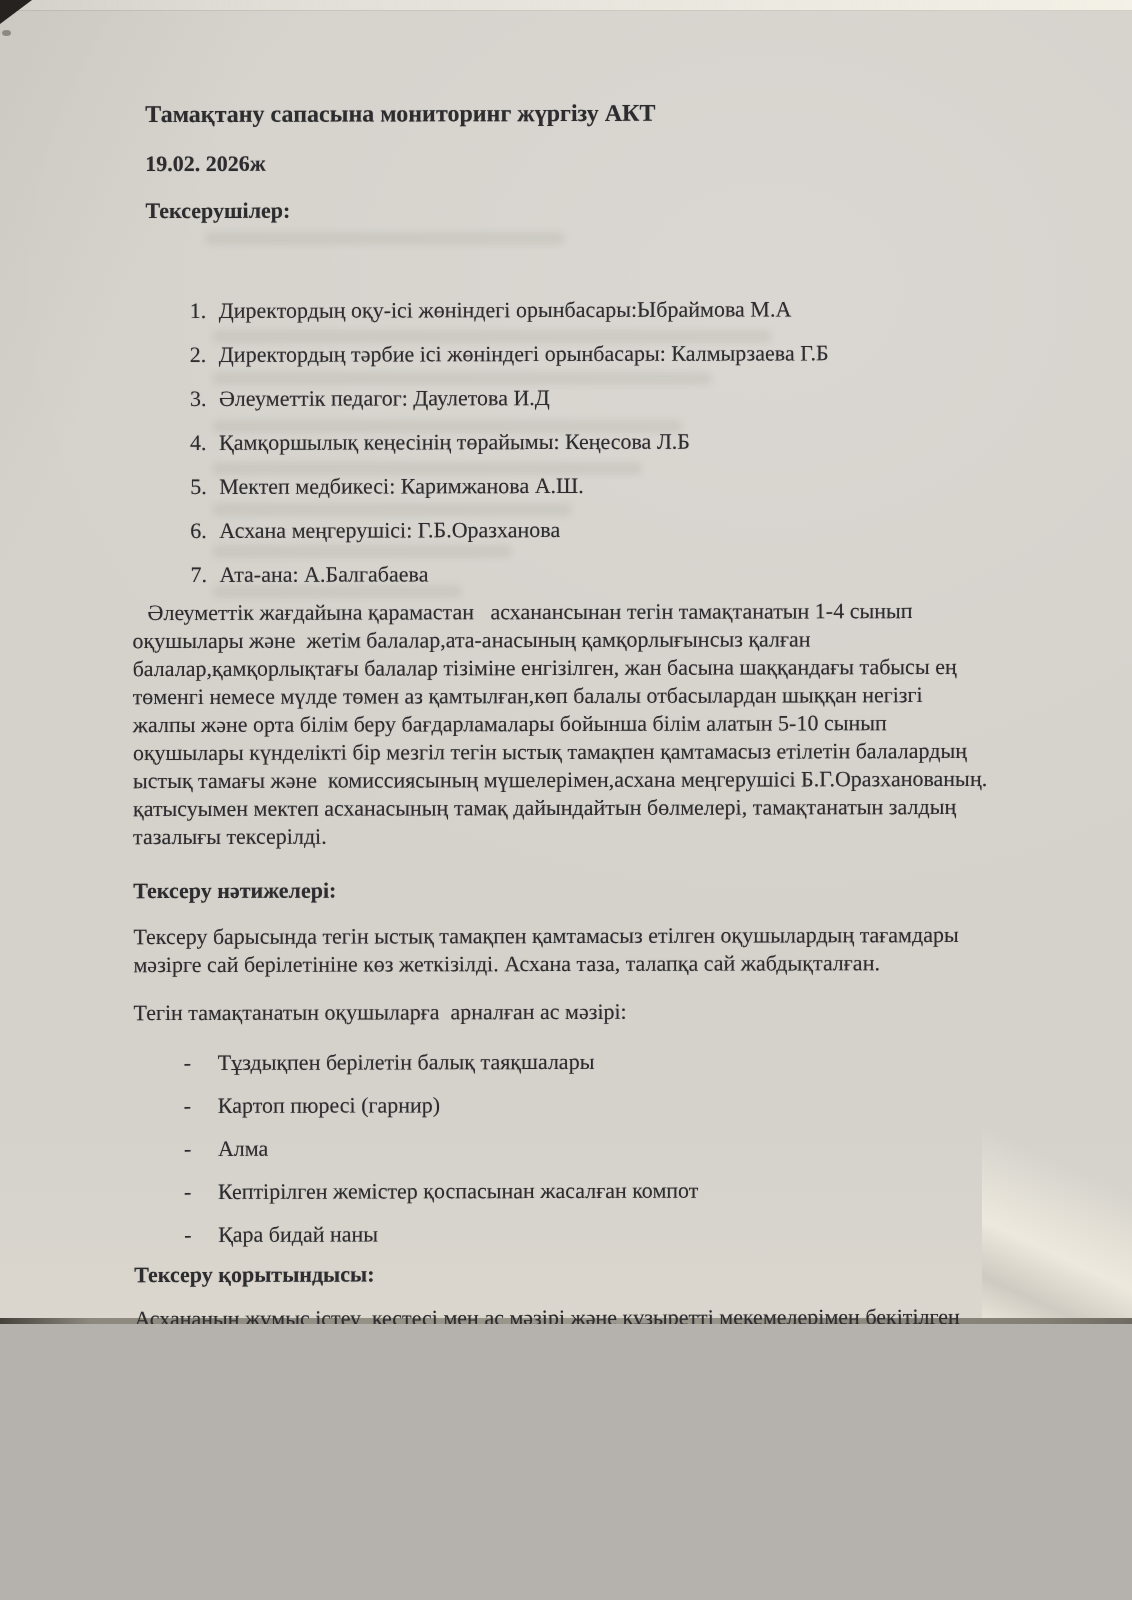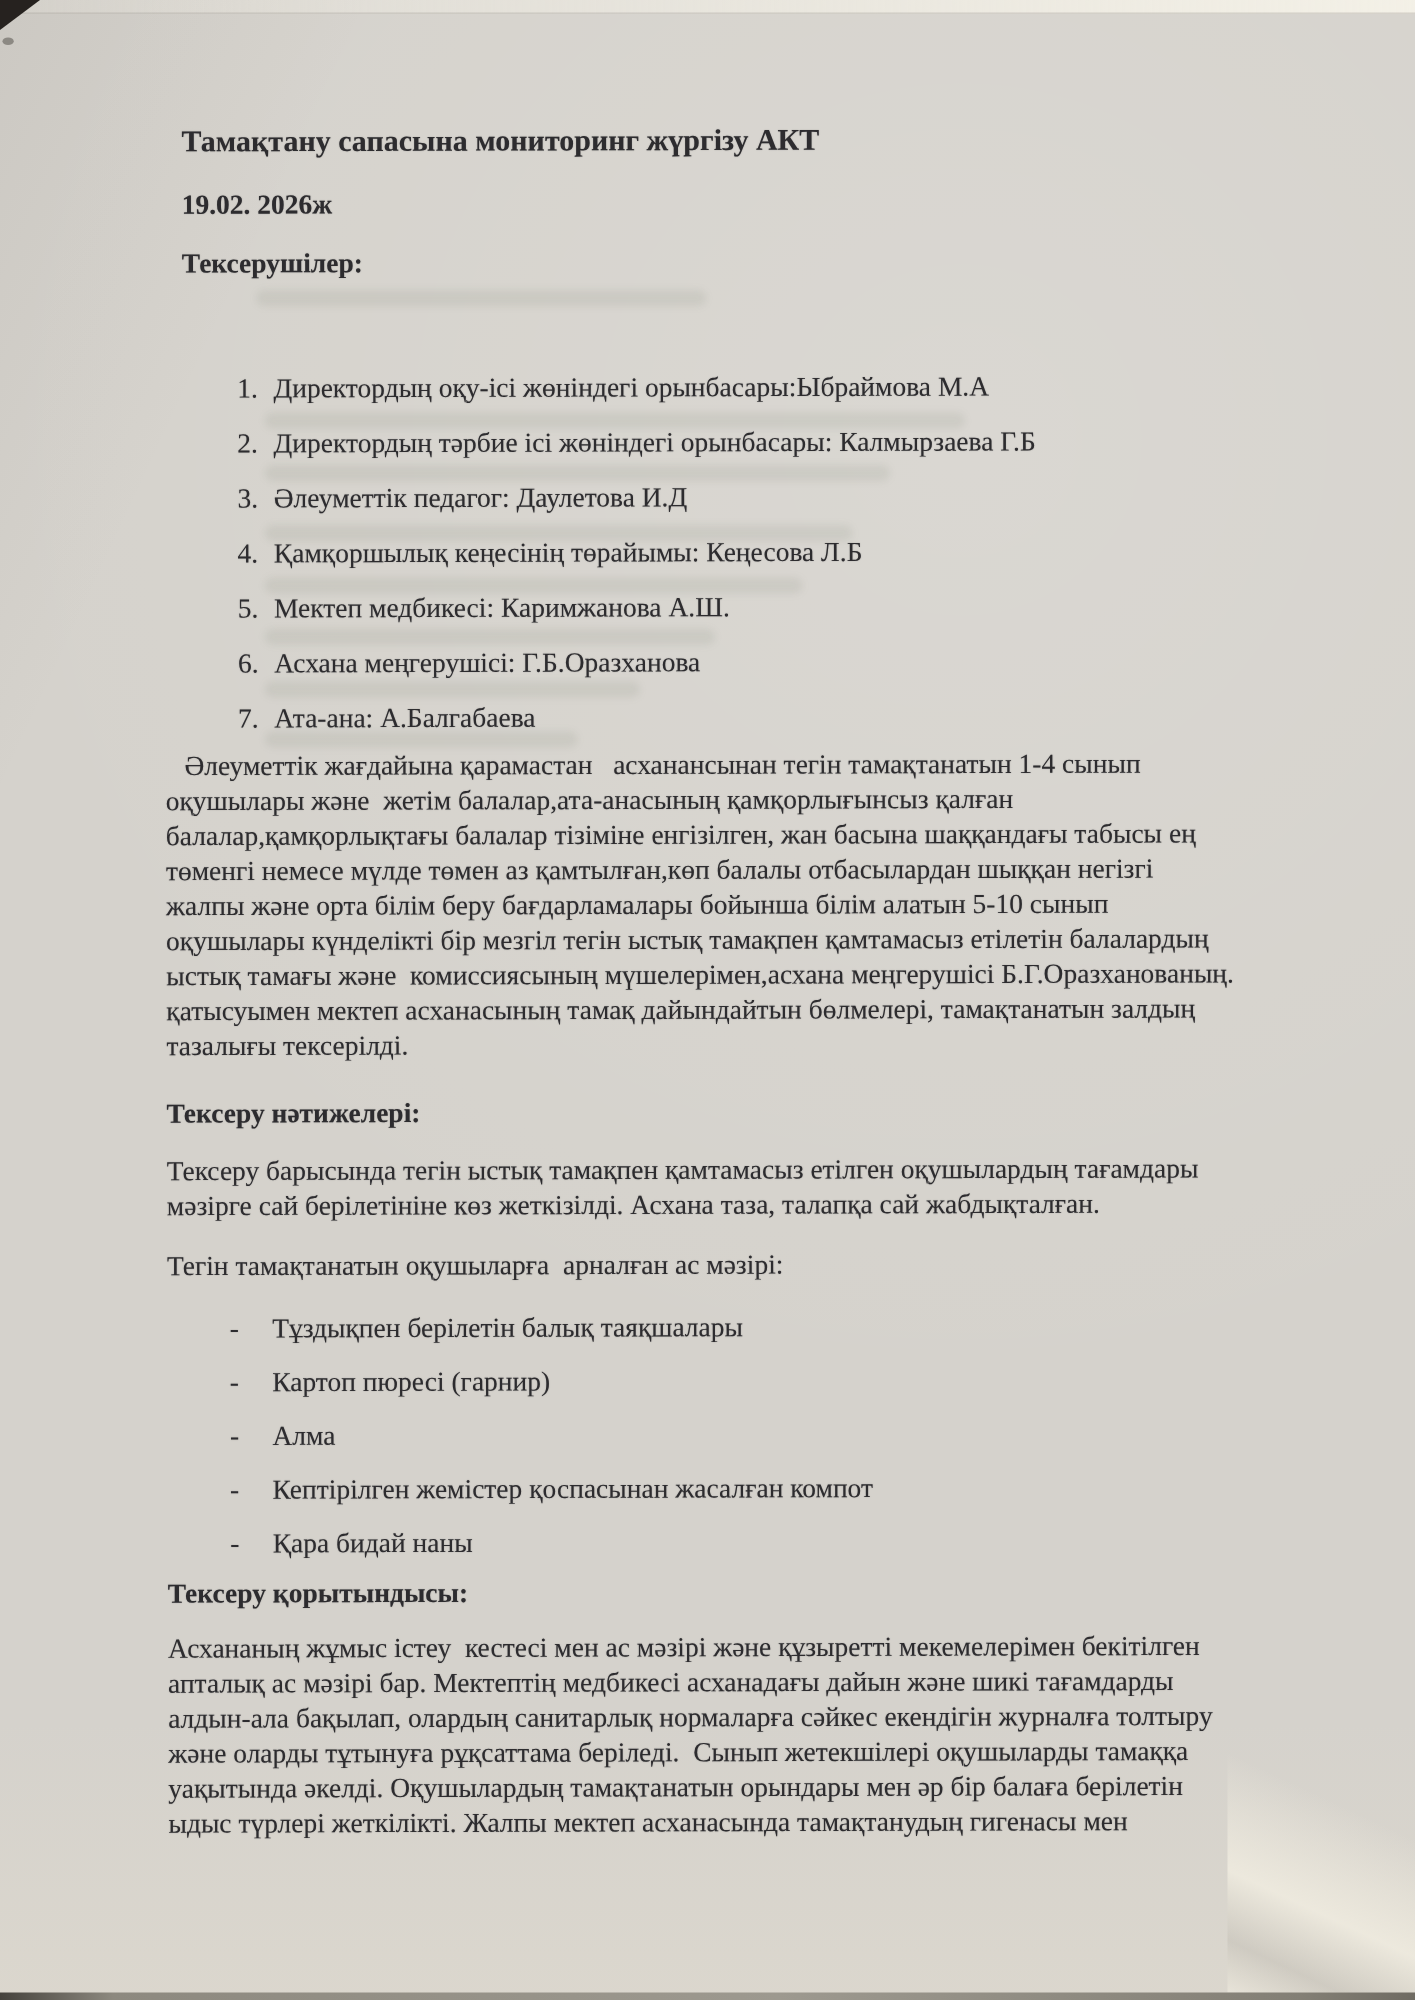--- a/index.html
+++ b/index.html
@@ -4,21 +4,21 @@
 <style>
   * { box-sizing: border-box; }
   html, body { margin: 0; padding: 0; }
   body {
     width: 1132px; height: 1600px;
     background: #b5b2ad;
     font-family: "Liberation Serif", "DejaVu Serif", serif;
   }
   .page {
     position: relative;
-    width: 1132px; height: 1600px;
+    width: 1132px; height: 1324px;
     overflow: hidden;
     background-color: #d5d2cc;
     background-image:
       radial-gradient(130% 90% at 68% 22%, rgba(255,255,255,0.12), rgba(255,255,255,0) 55%),
       linear-gradient(115deg, rgba(110,105,100,0.09) 0%, rgba(110,105,100,0) 16%),
       linear-gradient(0deg, rgba(228,222,208,0.40) 0%, rgba(228,222,208,0) 14%);
   }
 
   
   .top-edge {

